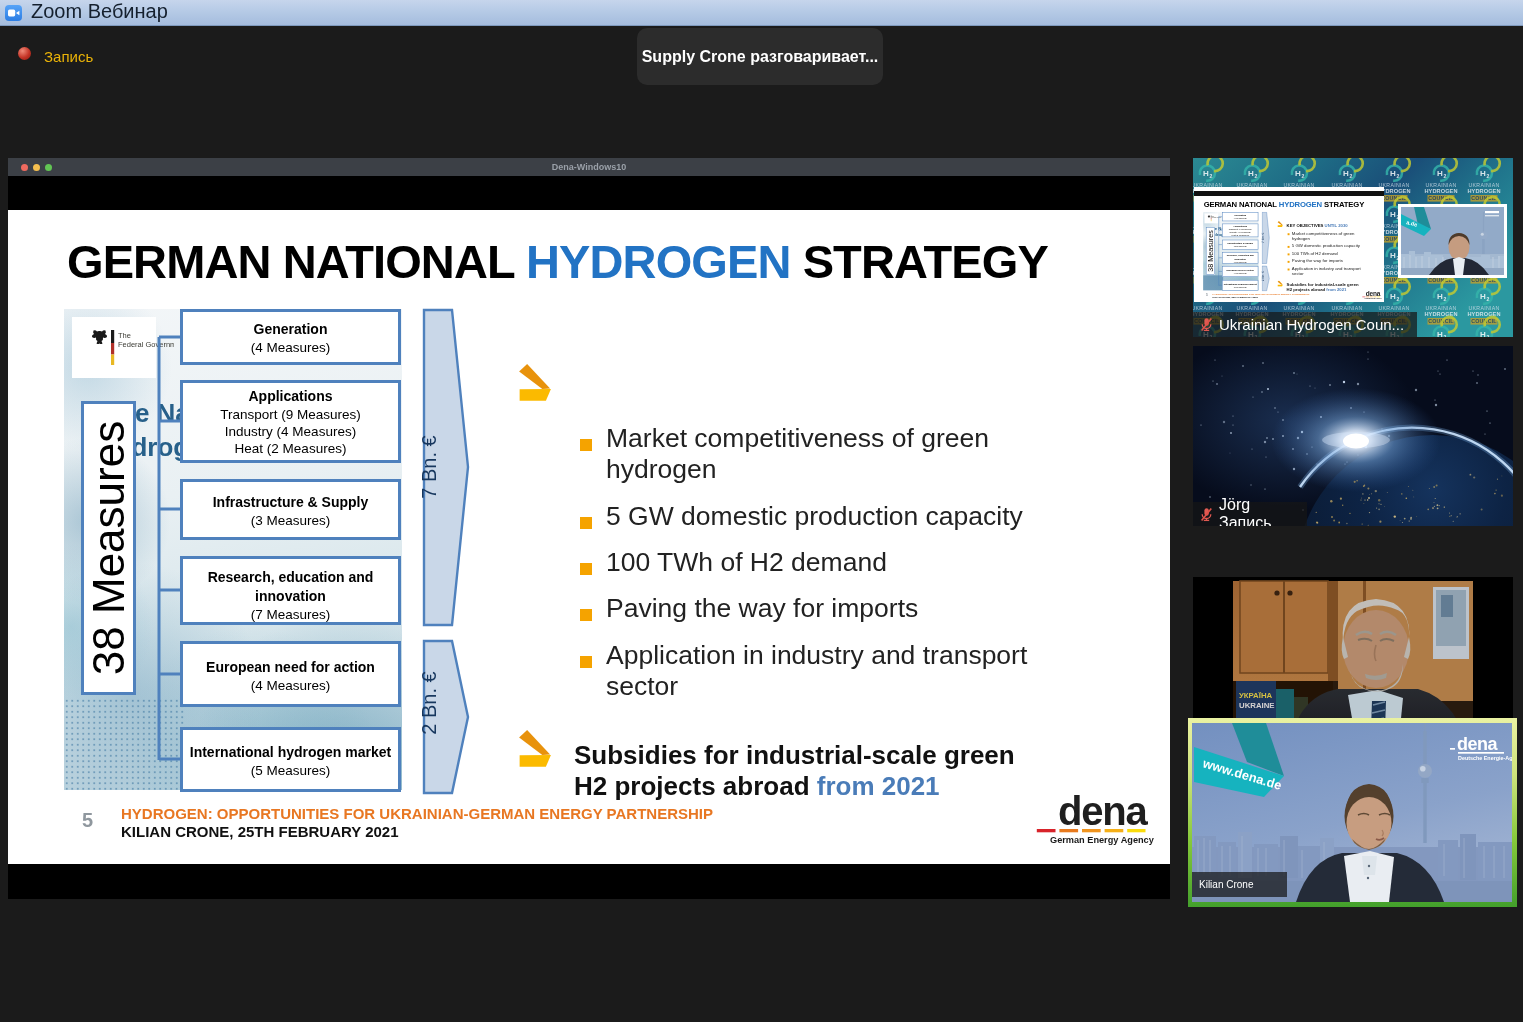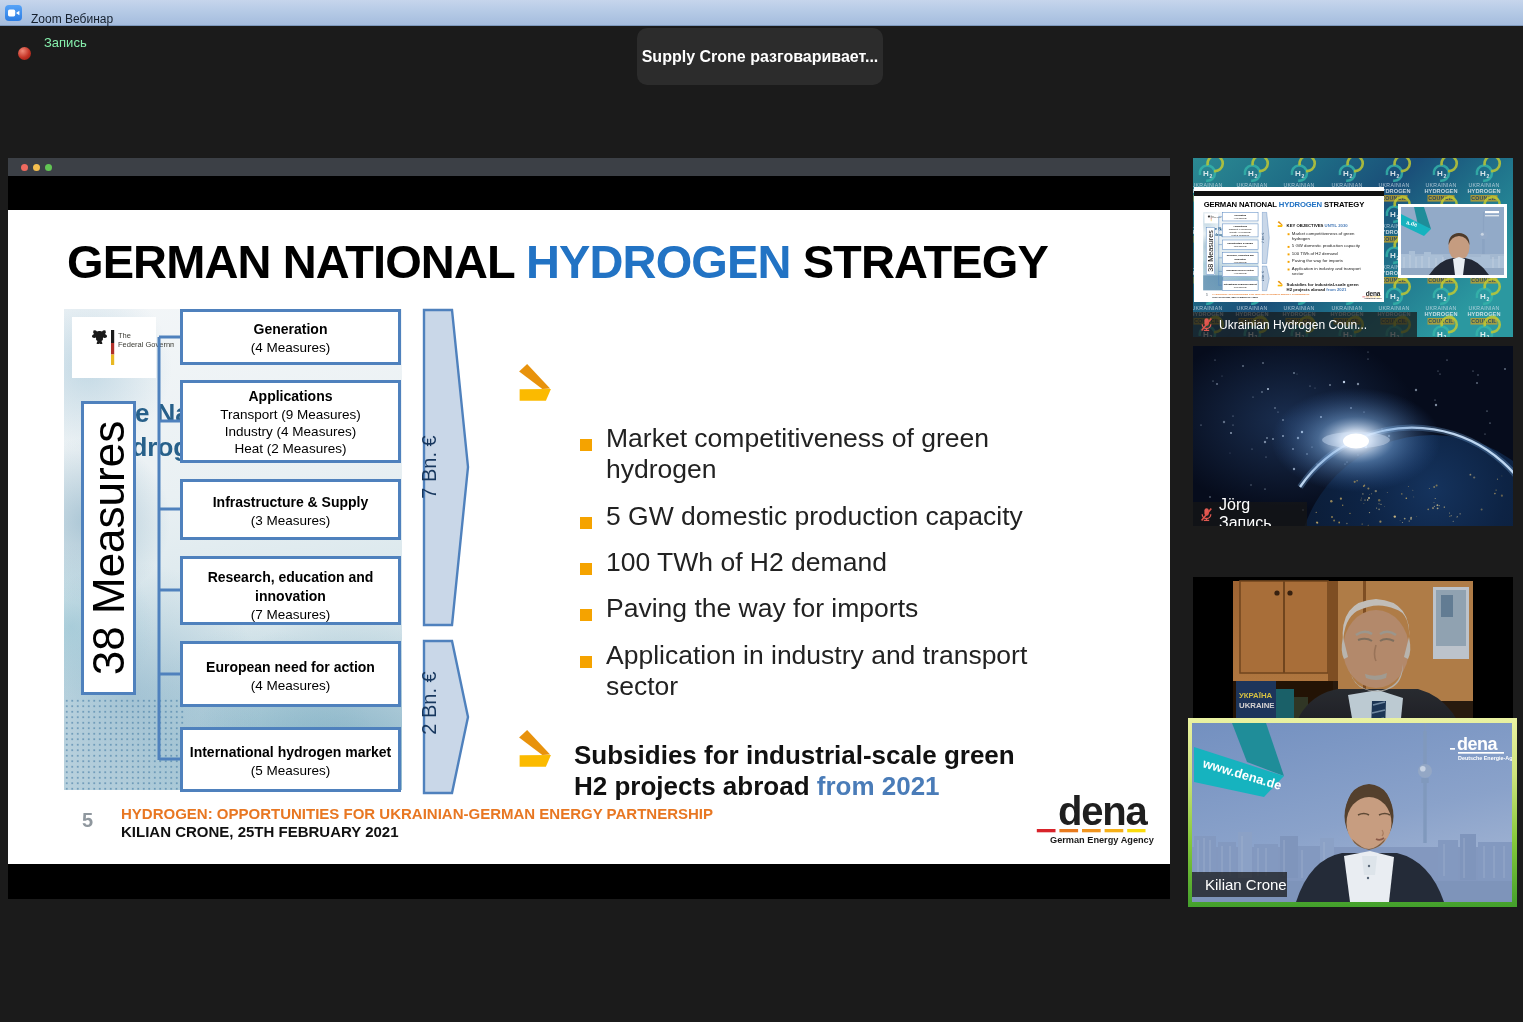--- a/index.html
+++ b/index.html
@@ -5,24 +5,24 @@
   * { margin:0; padding:0; box-sizing:border-box; }
   html,body { width:1523px; height:1022px; overflow:hidden; background:#1b1b1b;
     font-family:"Liberation Sans", sans-serif; }
   svg text { font-family:"Liberation Sans", sans-serif; }
   .abs { position:absolute; }
   #topbar { position:absolute; left:0; top:0; width:1523px; height:26px;
     background:linear-gradient(180deg,#c6d5ec 0%,#b4c9e5 50%,#a5bcdd 100%);
     border-bottom:1px solid #7e99bd; }
   #zicon { position:absolute; left:5px; top:5px; width:17px; height:16px; border-radius:4px;
     background:linear-gradient(180deg,#57a3f7,#2b7de4); }
-  #topbar .t { position:absolute; left:31px; top:12px; font-size:12px; color:#15202e; }
+  #topbar .t { position:absolute; left:31px; top:0; font-size:20px; color:#15202e; }
   #rec { position:absolute; left:18px; top:47px; width:13px; height:13px; border-radius:50%;
     background:radial-gradient(circle at 35% 30%, #f08a78, #c43326 55%, #8a1a10 100%); }
-  #rectxt { position:absolute; left:44px; top:35px; font-size:13px; color:#86efac; }
+  #rectxt { position:absolute; left:44px; top:48px; font-size:15px; color:#eab308; }
   #tip { position:absolute; left:637px; top:28px; width:246px; height:57px; border-radius:10px;
     background:#2c2c2c; color:#fff; font-size:16px; font-weight:bold;
     text-align:center; line-height:57px; }
   #win { position:absolute; left:8px; top:158px; width:1162px; height:741px; background:#000; }
   #wtitle { position:absolute; left:0; top:0; width:1162px; height:18px; background:#3c4046; }
   #wtitle .dot { position:absolute; top:6px; width:7px; height:7px; border-radius:50%; }
   #wtitle .name { position:absolute; width:100%; text-align:center; top:4px; font-size:9px;
     font-weight:bold; color:#9aa0a8; }
   #slide { position:absolute; left:0; top:52px; width:1162px; height:654px; background:#fff;
     overflow:hidden; }
@@ -96,20 +96,21 @@
 </div>
 <div id="rec"></div>
 <div id="rectxt">Запись</div>
 <div id="tip">Supply Crone разговаривает...</div>
 
 <div id="win">
   <div id="wtitle">
     <div class="dot" style="left:13px;background:#ee6a5f;"></div>
     <div class="dot" style="left:25px;background:#f5bf4f;"></div>
     <div class="dot" style="left:37px;background:#62c554;"></div>
+    <div class="name">Dena-Windows10</div>
   </div>
   <div id="slide">
     <div class="stitle">GERMAN NATIONAL <span class="b">HYDROGEN</span> STRATEGY</div>
     <div class="photo"></div>
     <div class="dots"></div>
     <div class="fedbox">
       <svg width="102" height="61" viewBox="0 0 102 61">
         <path d="M29.5 15 q-2 -1.5 -4.5 -0.5 q-1.5 -2 -3.5 -1 q-1 2 0.5 3.5 q-2.5 1 -2 3 q2 1.5 4 0.5 q-0.5 2.5 1.5 3.5 l-1 2.5 q1.5 1 3 0 q1.5 1 3 0 l-1 -2.5 q2 -1 1.5 -3.5 q2 1 4 -0.5 q0.5 -2 -2 -3 q1.5 -1.5 0.5 -3.5 q-2 -1 -3.5 1 q-2.5 -1 -4.5 0.5 z" fill="#1a1a1a"></path>
         <rect x="39" y="13" width="3.2" height="13" fill="#1a1a1a"></rect>
         <rect x="39" y="26" width="3.2" height="11.5" fill="#b03028"></rect>
@@ -379,21 +380,21 @@
      <polygon points="0,7 30,22 23,29 0,18" fill="#16b3bf"></polygon>
      <text x="5" y="17" font-size="5.5" font-weight="bold" fill="#fff" transform="rotate(14 5 17)">a.de</text>
      <ellipse cx="58" cy="40" rx="10.5" ry="13.5" fill="#c59c80"></ellipse>
      <path d="M47.5 38 Q47.5 26.5 58 26 Q68.5 26.5 68.5 38 Q66 29.5 58 29 Q50 29.5 47.5 38 Z" fill="#4e3b2a"></path>
      <path d="M28 68 Q38 53 52 51 L64 51 Q78 53 88 68 Z" fill="#222835"></path>
      <path d="M52 52 L58 50 L64 52 L62 68 L54 68 Z" fill="#e8edf2"></path>
      <rect x="84" y="4" width="14" height="2.2" fill="#fff"></rect>
      <rect x="84" y="8" width="14" height="1.4" fill="#e8edf2" opacity="0.9"></rect>
    </svg>
  </div>
- <div class="nlabel" style="top:154px;width:224px;height:25px;font-size:12px;">
+ <div class="nlabel" style="top:154px;width:224px;height:25px;font-size:15px;">
       <svg class="mic" width="15" height="15" viewBox="0 0 15 15">
   <rect x="5.4" y="1.2" width="4.4" height="7.6" rx="2.2" fill="#e05a52"></rect>
   <path d="M3.2 7.2 a4.3 4.3 0 0 0 8.6 0" fill="none" stroke="#e05a52" stroke-width="1.3"></path>
   <line x1="7.5" y1="11.5" x2="7.5" y2="13.2" stroke="#e05a52" stroke-width="1.3"></line>
   <line x1="4.8" y1="13.4" x2="10.2" y2="13.4" stroke="#e05a52" stroke-width="1.3"></line>
   <line x1="12.3" y1="1.5" x2="2.6" y2="13.5" stroke="#e0524a" stroke-width="1.6"></line>
 </svg>
       <span>Ukrainian Hydrogen Coun...</span>
     </div>
 </div>
@@ -704,14 +705,14 @@
    <circle cx="176" cy="155" r="1.2" fill="#5a6878"></circle>
    <ellipse cx="177" cy="93" rx="24.5" ry="31" fill="#54402d"></ellipse>
    <ellipse cx="177" cy="100" rx="22.5" ry="26" fill="#c79d80"></ellipse>
    <path d="M154 95 Q153 63 177 61 Q201 63 200 95 Q198 74 190 70 Q177 64 164 70 Q156 74 154 95 Z" fill="#54402d"></path>
    <path d="M160 116 Q170 126 177 126 Q184 126 194 115 Q191 124 177 127 Q163 124 160 116 Z" fill="#7a6048"></path>
    <path d="M166 92 q6 -3 11 0 M187 92 q6 -3 11 0" stroke="#5f4a36" stroke-width="1.5" fill="none"></path>
    <path d="M190 107 q2.5 3.5 0 6" stroke="#a87c60" stroke-width="1.2" fill="none"></path>
    <path d="M184 116 q4 2 8 -1" stroke="#8a5a48" stroke-width="1.8" fill="none"></path>
   </svg>
  </div>
- <div class="nlabel" style="left:4px;top:154px;width:95px;height:25px;font-size:15px;padding-left:13px;white-space:nowrap;">Kilian Crone</div>
+ <div class="nlabel" style="left:4px;top:154px;width:95px;height:25px;font-size:10px;padding-left:7px;white-space:nowrap;">Kilian Crone</div>
 </div>
 
 </body></html>

